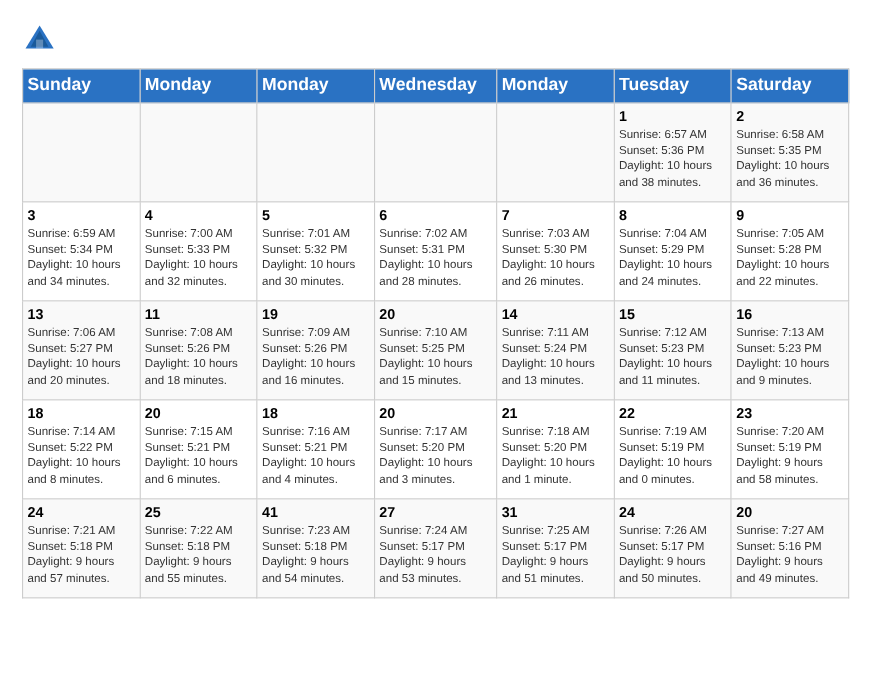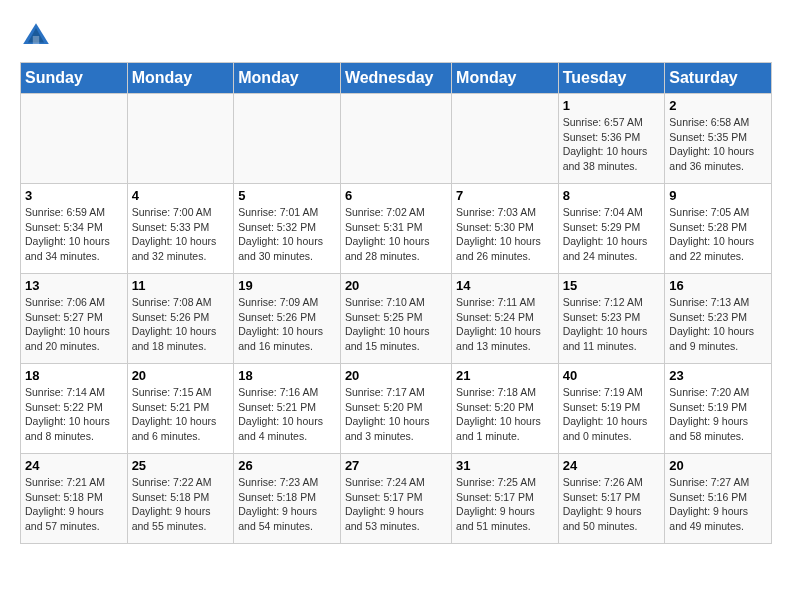--- a/index.html
+++ b/index.html
@@ -204,39 +204,39 @@
         </td>
         <td>
           <span class="day-num">20</span>
           <div class="day-info">Sunrise: 7:17 AM<br>Sunset: 5:20 PM<br>Daylight: 10 hours<br>and 3 minutes.</div>
         </td>
         <td>
           <span class="day-num">21</span>
           <div class="day-info">Sunrise: 7:18 AM<br>Sunset: 5:20 PM<br>Daylight: 10 hours<br>and 1 minute.</div>
         </td>
         <td>
-          <span class="day-num">40</span>
+          <span class="day-num">22</span>
           <div class="day-info">Sunrise: 7:19 AM<br>Sunset: 5:19 PM<br>Daylight: 10 hours<br>and 0 minutes.</div>
         </td>
         <td>
           <span class="day-num">23</span>
           <div class="day-info">Sunrise: 7:20 AM<br>Sunset: 5:19 PM<br>Daylight: 9 hours<br>and 58 minutes.</div>
         </td>
       </tr>
       <tr>
         <td>
           <span class="day-num">24</span>
           <div class="day-info">Sunrise: 7:21 AM<br>Sunset: 5:18 PM<br>Daylight: 9 hours<br>and 57 minutes.</div>
         </td>
         <td>
           <span class="day-num">25</span>
           <div class="day-info">Sunrise: 7:22 AM<br>Sunset: 5:18 PM<br>Daylight: 9 hours<br>and 55 minutes.</div>
         </td>
         <td>
-          <span class="day-num">26</span>
+          <span class="day-num">41</span>
           <div class="day-info">Sunrise: 7:23 AM<br>Sunset: 5:18 PM<br>Daylight: 9 hours<br>and 54 minutes.</div>
         </td>
         <td>
           <span class="day-num">27</span>
           <div class="day-info">Sunrise: 7:24 AM<br>Sunset: 5:17 PM<br>Daylight: 9 hours<br>and 53 minutes.</div>
         </td>
         <td>
           <span class="day-num">31</span>
           <div class="day-info">Sunrise: 7:25 AM<br>Sunset: 5:17 PM<br>Daylight: 9 hours<br>and 51 minutes.</div>
         </td>

